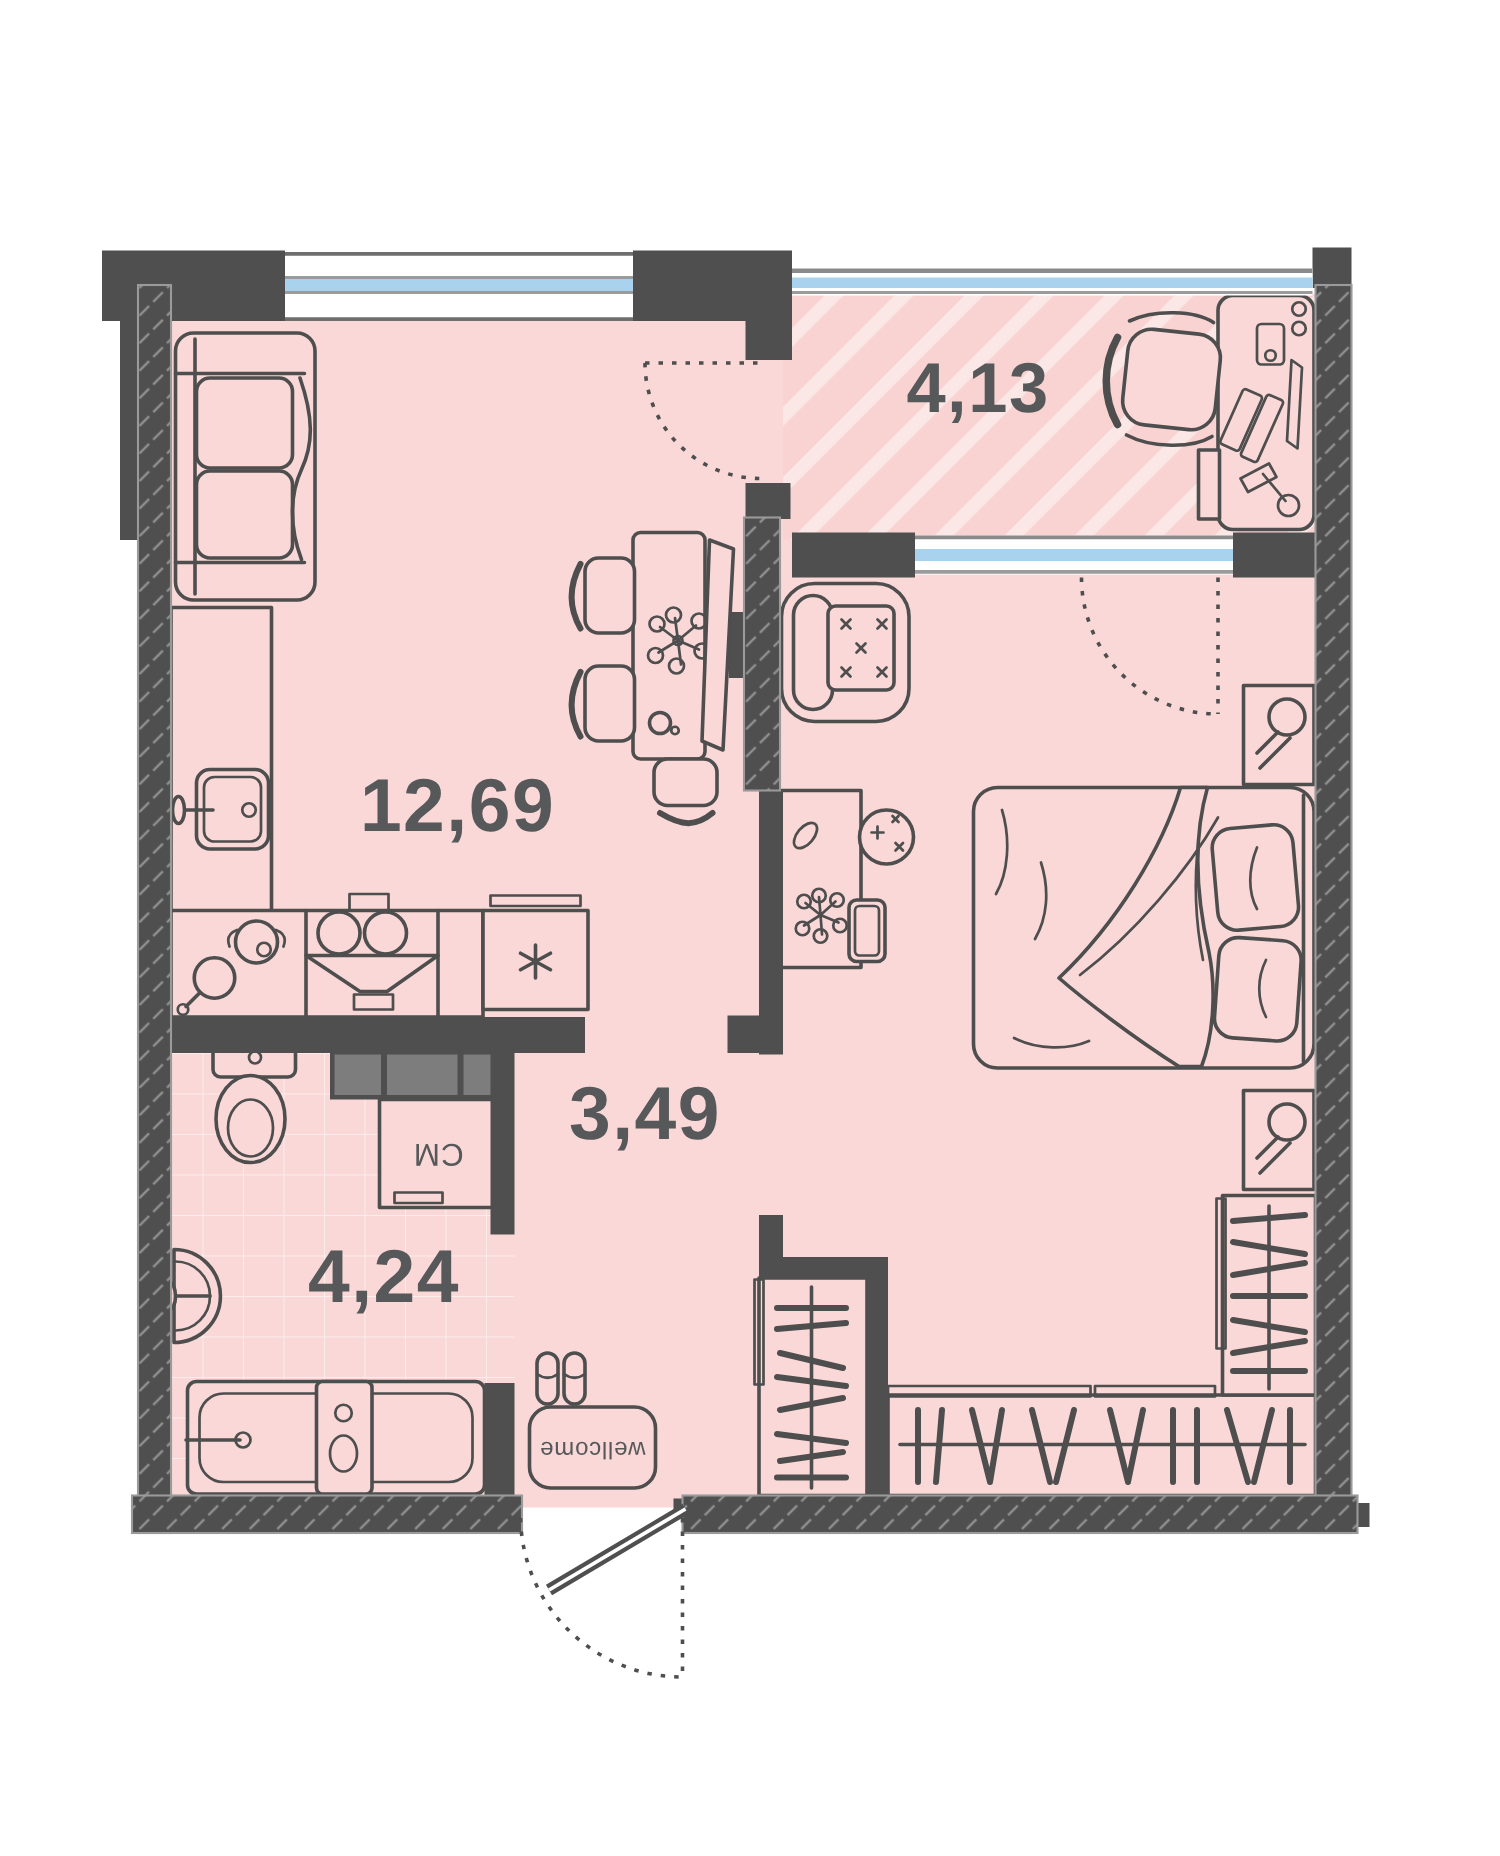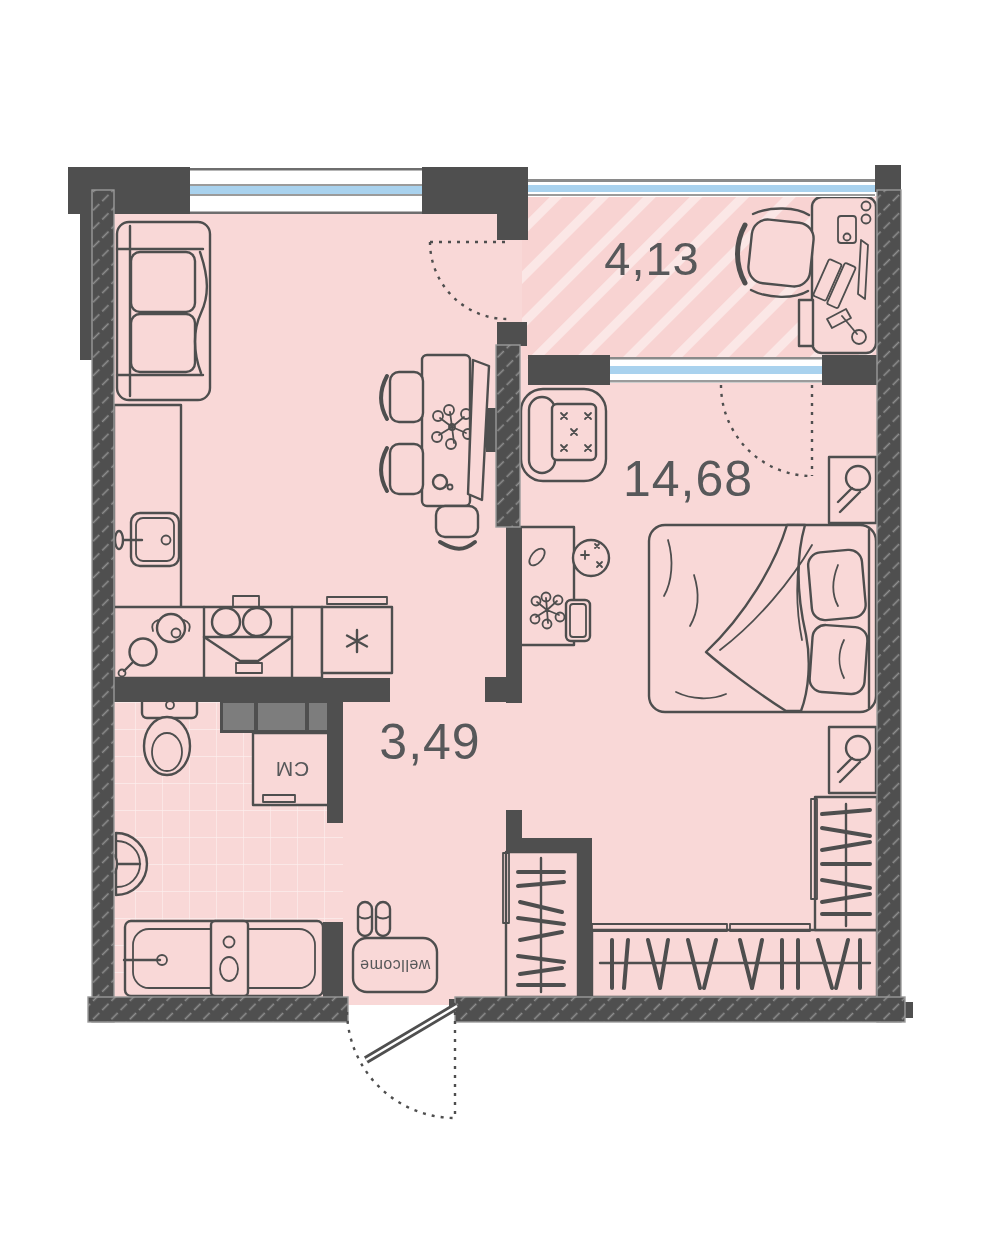--- a/index.html
+++ b/index.html
@@ -4,21 +4,21 @@
 <style>
   :root{
     --floor:#f9d8d7; --wall:#4f4f4f; --hatchline:#8f8f8f; --glazing:#a9d2ee;
     --stripe:#fbe7e6; --stripebase:#f8d3d2; --labeltext:#57585a; --line:#4e4e4e;
   }
   html,body{margin:0;padding:0;background:#ffffff;}
   .plan{position:relative;width:1000px;height:1237px;background:#ffffff;overflow:hidden;
         font-family:"Liberation Sans", sans-serif;}
   .plan svg{position:absolute;left:0;top:0;}
   .room-label{position:absolute;transform:translate(-50%,-50%);color:var(--labeltext);
-        font-weight:400;font-size:50px;letter-spacing:1px;white-space:nowrap;line-height:1;}
+        font-weight:700;font-size:50px;letter-spacing:1px;white-space:nowrap;line-height:1;}
   .room-label.flip{transform:translate(-50%,-50%) rotate(180deg);}
   .lbl-cm{font-size:21px;font-weight:400;letter-spacing:1px;}
   .lbl-mat{font-size:16px;font-weight:400;letter-spacing:.5px;}
   
   .wall{fill:var(--wall);stroke:none;}
   .hwall{fill:url(#hatch);stroke:#9a9a9a;stroke-width:1.4;}
   .furn{fill:var(--floor);stroke:var(--line);stroke-width:2.4;stroke-linejoin:round;stroke-linecap:round;}
   .furn-n{fill:none;stroke:var(--line);stroke-width:2.4;stroke-linejoin:round;stroke-linecap:round;}
   .thin{stroke-width:1.8;}
   .thick{stroke-width:4;}
@@ -340,18 +340,19 @@
     <path class="dotted" d="M721,385 A91,91 0 0 0 812,476"></path>
   </g>
   <g>
     <path class="dotted" d="M347,1012 A108,108 0 0 0 455,1118"></path>
     <path class="dotted" d="M455,1012 V1118"></path>
     <path d="M457,1006 L366,1060" stroke="var(--wall)" stroke-width="8" fill="none"></path>
     <path d="M457,1006 L366,1060" stroke="#ffffff" stroke-width="2.5" fill="none"></path>
   </g>
 </svg>
 
+<div class="room-label" style="left:305px;top:537px;">12,69</div>
 <div class="room-label" style="left:652px;top:258px;font-size:47px;">4,13</div>
-<div class="room-label" style="left:688px;top:479px;">14,68</div>
 <div class="room-label" style="left:430px;top:742px;">3,49</div>
+<div class="room-label" style="left:256px;top:851px;">4,24</div>
 <div class="room-label flip lbl-cm" style="left:292px;top:769px;">СМ</div>
 <div class="room-label flip lbl-mat" style="left:395px;top:965px;">wellcome</div>
 </div>
 
 </body></html>

